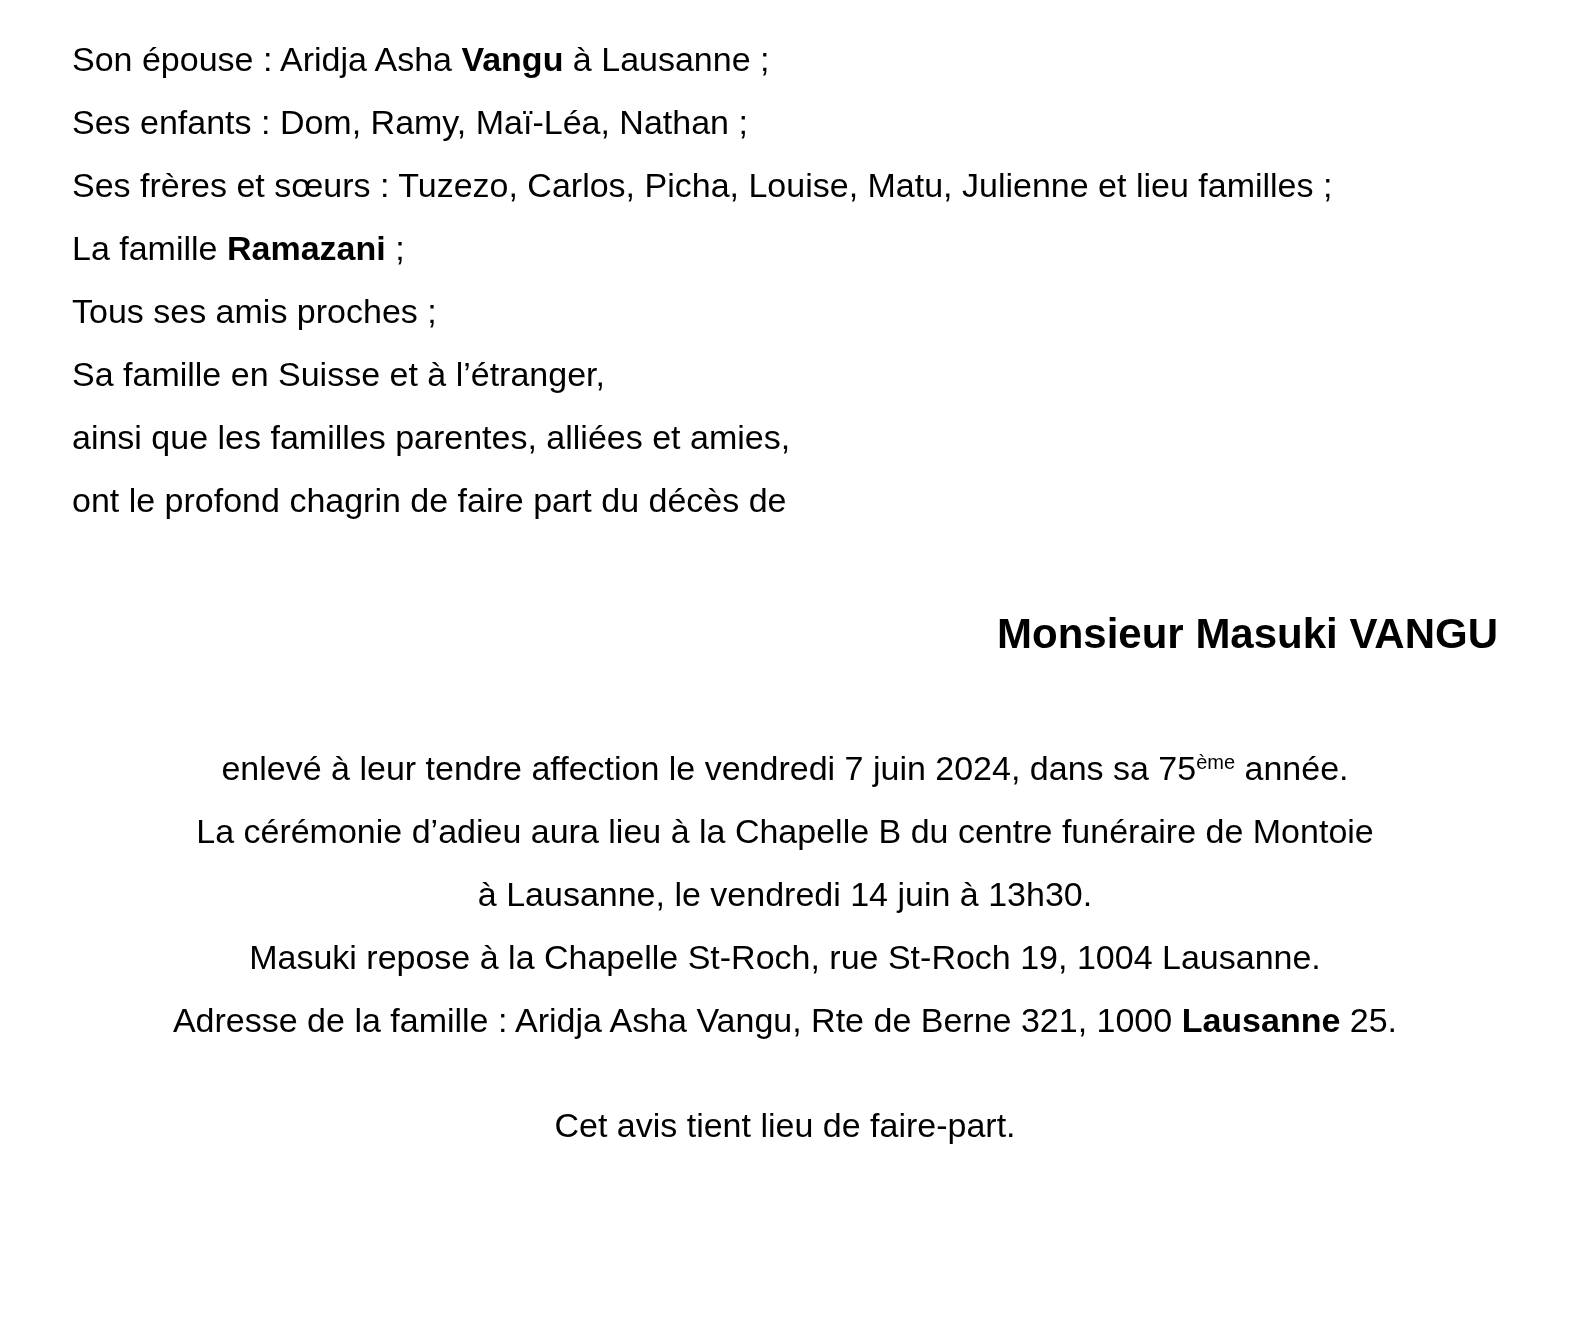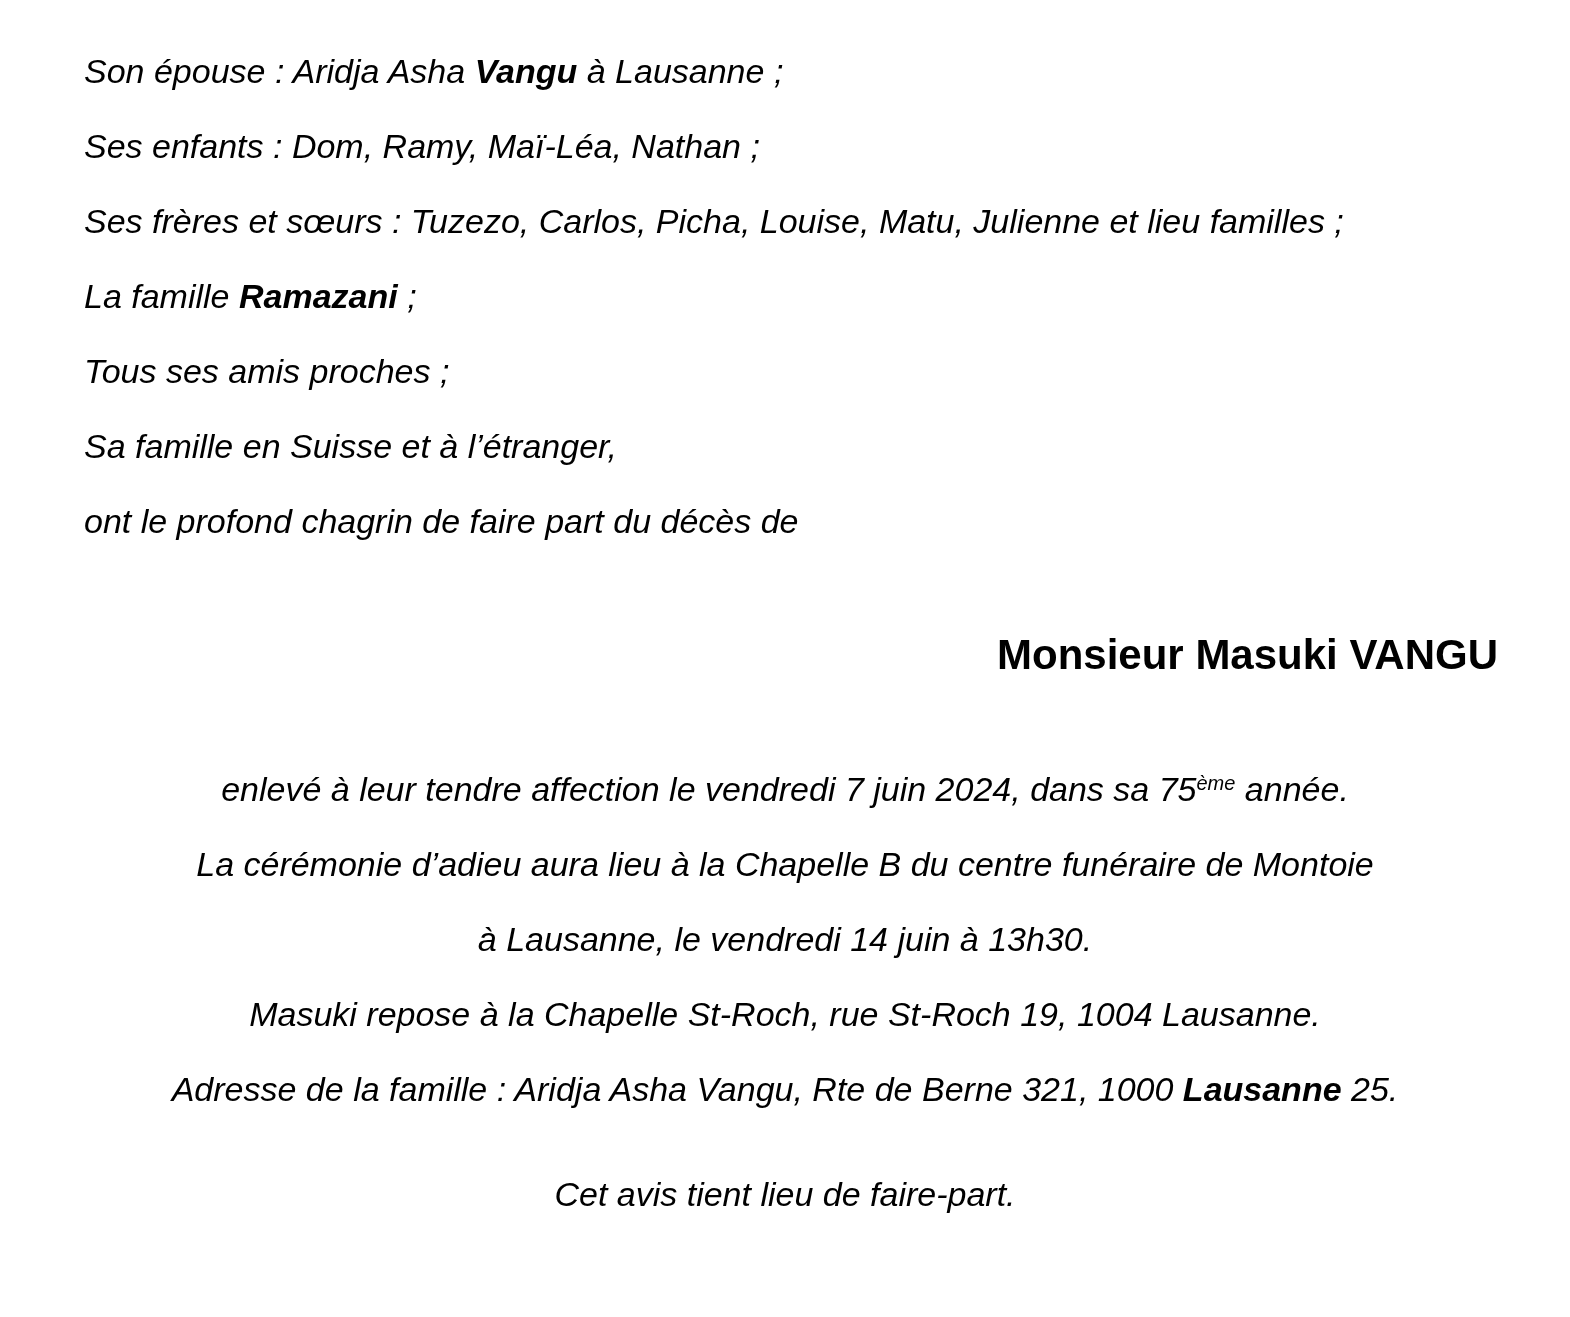--- a/index.html
+++ b/index.html
@@ -12,26 +12,25 @@
     width: 1570px;
     height: 1317px;
     box-sizing: border-box;
     background: #ffffff;
     color: #000000;
     font-family: "Liberation Sans", "DejaVu Sans", sans-serif;
     padding: 28px 72px 0 72px;
     overflow: hidden;
   }
   .line {
-    margin: 12px;
+    margin: 0;
     font-size: 34px;
     line-height: 63px;
     white-space: nowrap;
     font-weight: 400;
-    font-style: italic;
   }
   .bold {
     font-weight: 700;
   }
   .sup {
     font-size: 20px;
     vertical-align: 11px;
   }
   .title {
     margin: 70px 0 0 0;
@@ -55,20 +54,21 @@
 
 <div class="page">
 
   <div class="intro">
     <p class="line"><span>Son épouse : Aridja Asha </span><span class="bold">Vangu</span><span> à Lausanne ;</span></p>
     <p class="line"><span>Ses enfants : Dom, Ramy, Maï-Léa, Nathan ;</span></p>
     <p class="line"><span>Ses frères et sœurs : Tuzezo, Carlos, Picha, Louise, Matu, Julienne et lieu familles ;</span></p>
     <p class="line"><span>La famille </span><span class="bold">Ramazani</span><span> ;</span></p>
     <p class="line"><span>Tous ses amis proches ;</span></p>
     <p class="line"><span>Sa famille en Suisse et à l’étranger,</span></p>
+    <p class="line"><span>ainsi que les familles parentes, alliées et amies,</span></p>
     <p class="line"><span>ont le profond chagrin de faire part du décès de</span></p>
   </div>
 
   <h1 class="title">Monsieur Masuki VANGU</h1>
 
   <div class="details">
     <p class="line"><span>enlevé à leur tendre affection le vendredi 7 juin 2024, dans sa 75</span><span class="sup">ème</span><span> année.</span></p>
     <p class="line"><span>La cérémonie d’adieu aura lieu à la Chapelle B du centre funéraire de Montoie</span></p>
     <p class="line"><span>à Lausanne, le vendredi 14 juin à 13h30.</span></p>
     <p class="line"><span>Masuki repose à la Chapelle St-Roch, rue St-Roch 19, 1004 Lausanne.</span></p>

